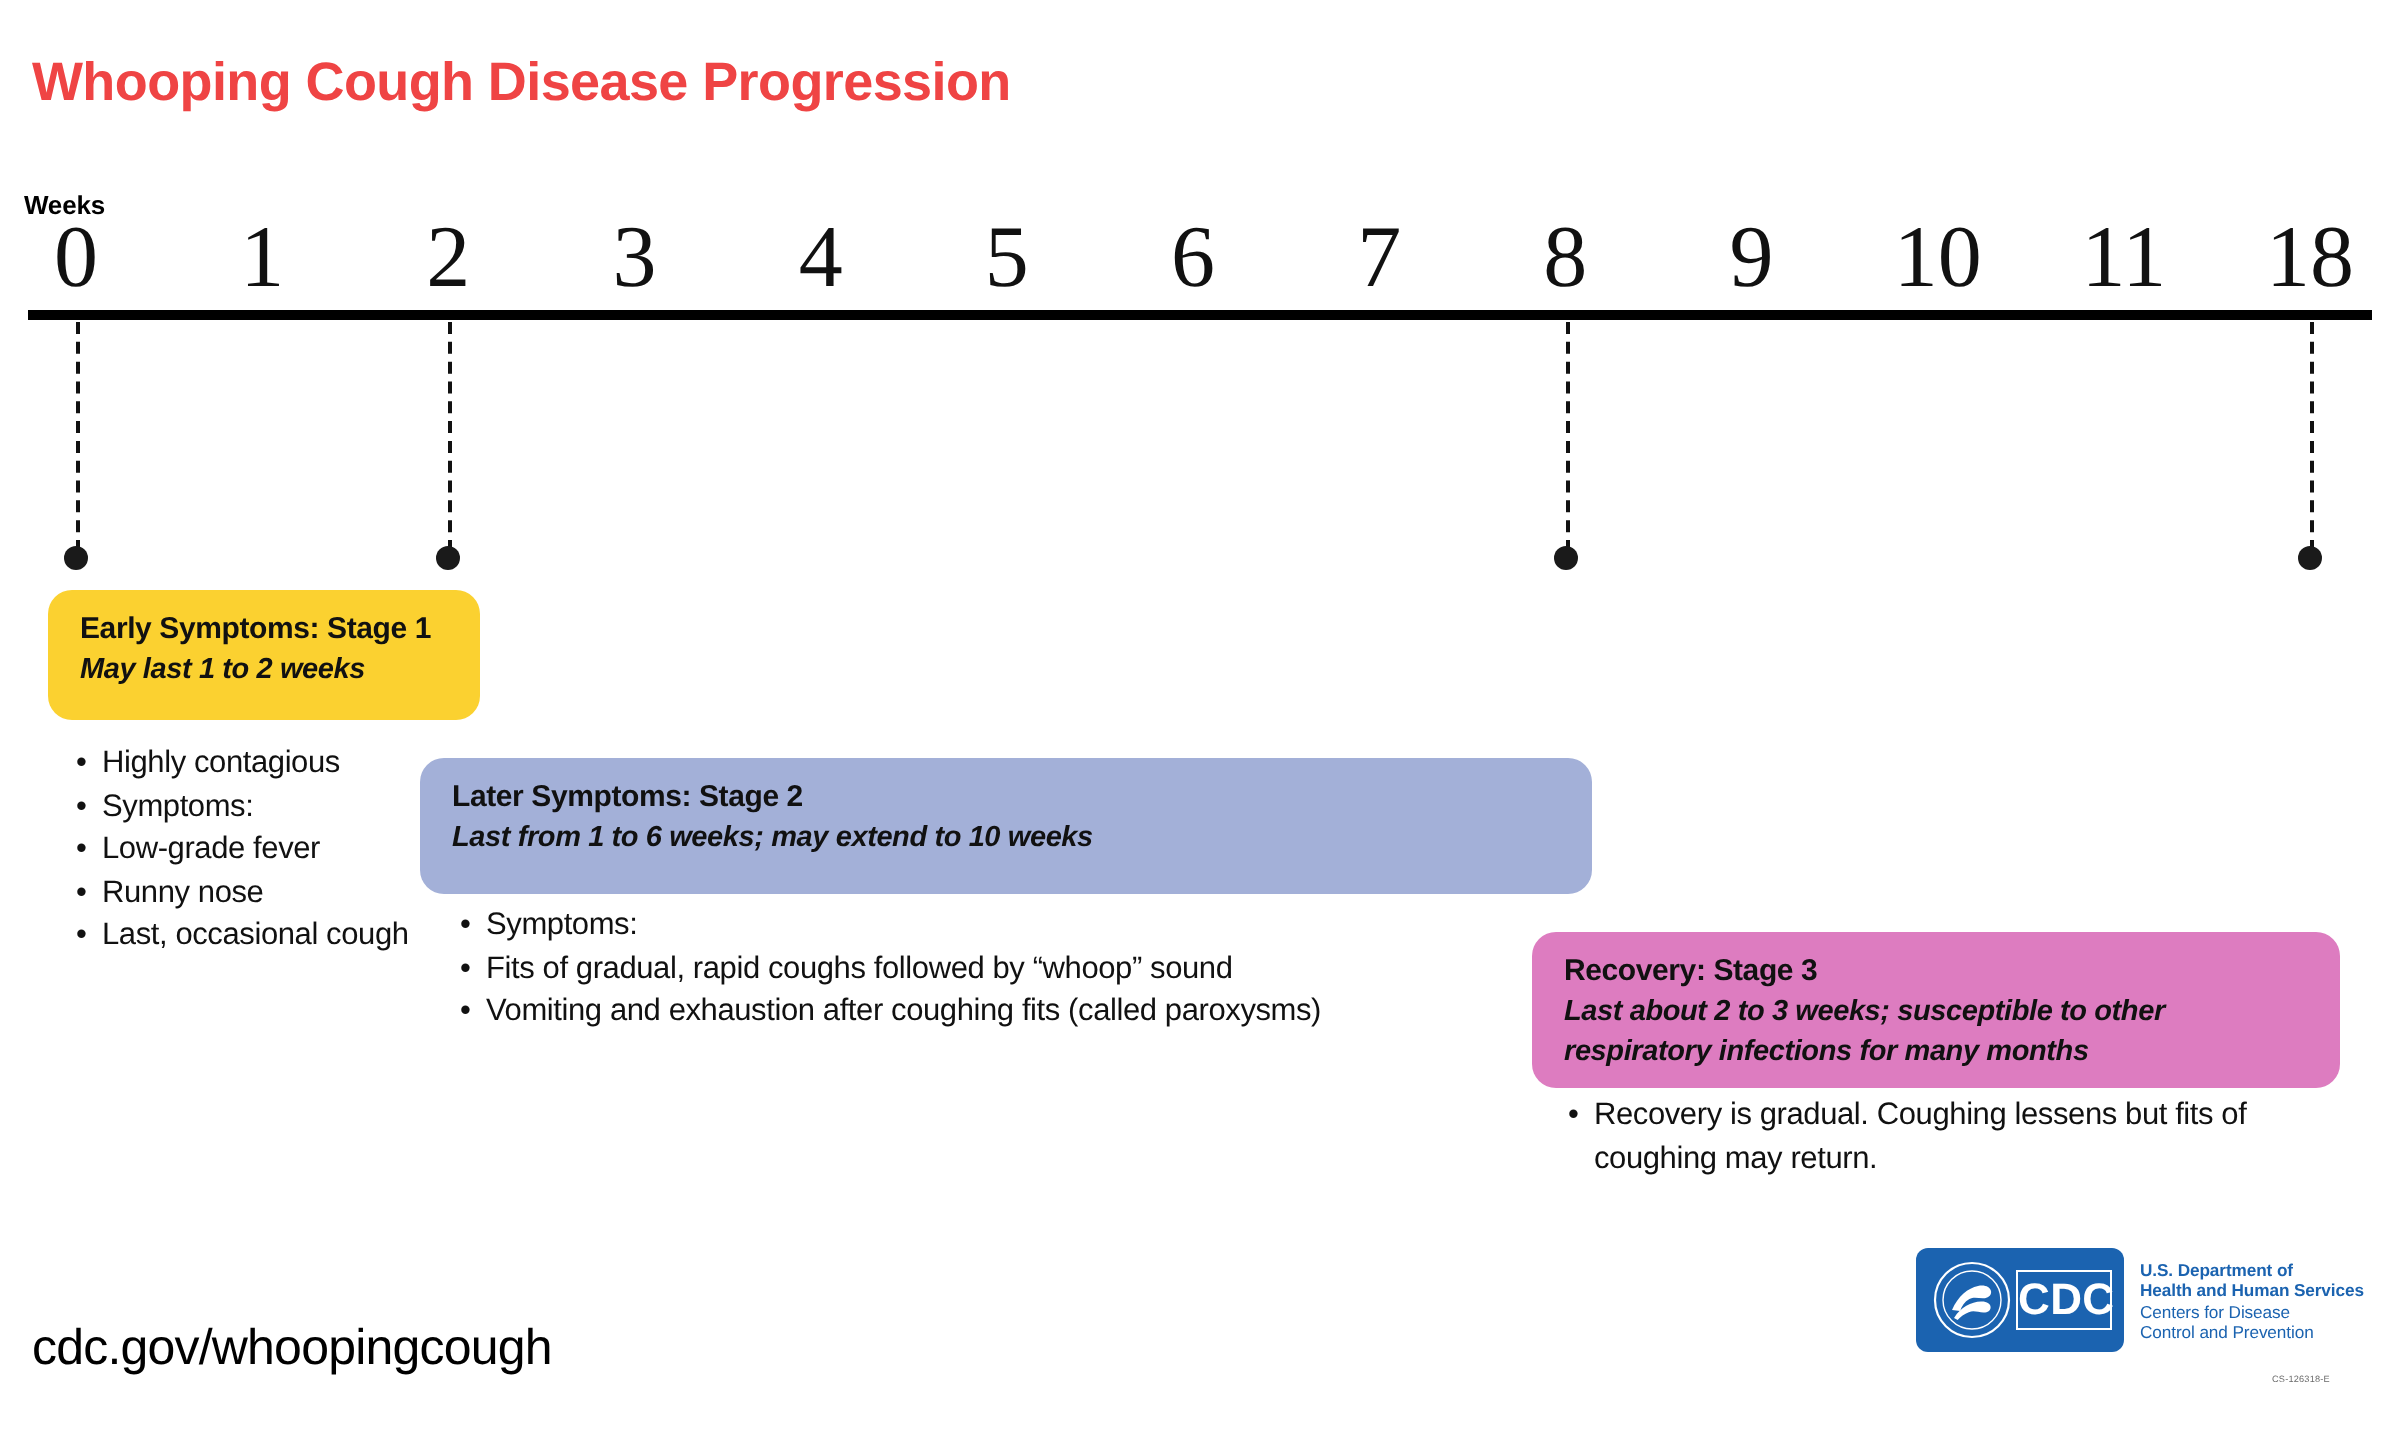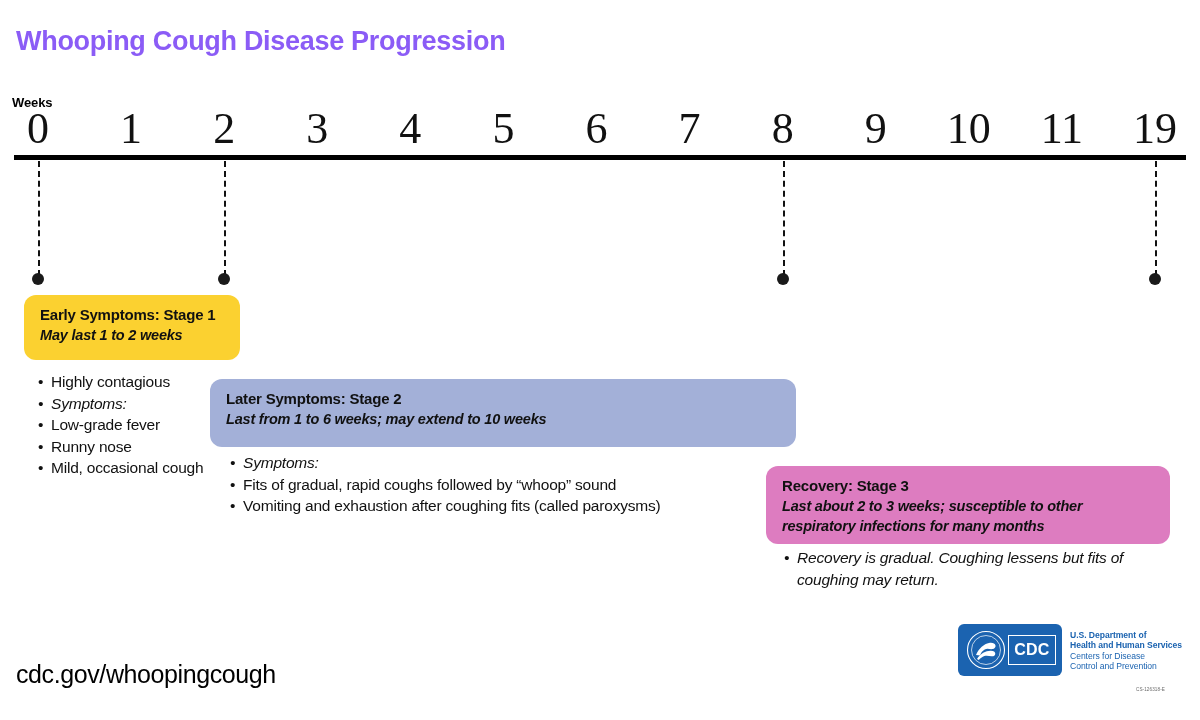--- a/index.html
+++ b/index.html
@@ -20,21 +20,21 @@
   }
 
   
   .title {
     position: absolute;
     left: 16px;
     top: 26px;
     font-size: 27px;
     font-weight: bold;
     letter-spacing: -0.3px;
-    color: #8b5cf6;
+    color: #ef4444;
     white-space: nowrap;
   }
 
   
   .weeks-label {
     position: absolute;
     left: 12px;
     top: 95px;
     font-size: 13px;
     font-weight: bold;
@@ -127,21 +127,21 @@
   .body-text li {
     position: relative;
     padding-left: 15px;
   }
   .body-text li::before {
     content: "\2022";
     position: absolute;
     left: 2px;
     top: 0;
   }
-  .plain-line { padding-left: 0; font-style: italic; }
+  .plain-line { padding-left: 0; }
 
   .text-stage1 { left: 36px;  top: 371px; width: 200px; }
   .text-stage2 { left: 228px; top: 452px; width: 520px; }
   .text-stage3 { left: 782px; top: 547px; width: 380px; }
 
   
   .site-url {
     position: absolute;
     left: 16px;
     top: 660px;
@@ -175,21 +175,21 @@
     height: 40px;
   }
   .logo-cdc {
     position: absolute;
     left: 50px;
     top: 11px;
     width: 48px;
     height: 30px;
     border: 1.5px solid #ffffff;
     color: #ffffff;
-    font-size: 16px;
+    font-size: 22px;
     font-weight: bold;
     letter-spacing: 0.2px;
     text-align: center;
     line-height: 28px;
     box-sizing: border-box;
   }
   .logo-text {
     position: absolute;
     left: 112px;
     top: 6px;
@@ -224,21 +224,21 @@
         <div class="tick-label" style="left: 224.167px;">2</div>
         <div class="tick-label" style="left: 317.25px;">3</div>
         <div class="tick-label" style="left: 410.333px;">4</div>
         <div class="tick-label" style="left: 503.417px;">5</div>
         <div class="tick-label" style="left: 596.5px;">6</div>
         <div class="tick-label" style="left: 689.583px;">7</div>
         <div class="tick-label" style="left: 782.667px;">8</div>
         <div class="tick-label" style="left: 875.75px;">9</div>
         <div class="tick-label" style="left: 968.833px;">10</div>
         <div class="tick-label" style="left: 1061.92px;">11</div>
-        <div class="tick-label" style="left: 1155px;">19</div>
+        <div class="tick-label" style="left: 1155px;">18</div>
       </div>
     <div class="axis-line"></div>
     <div id="drop-lines">
         <div class="drop" style="left: 38px;"></div>
         <div class="drop-dot" style="left: 38px;"></div>
         <div class="drop" style="left: 224.167px;"></div>
         <div class="drop-dot" style="left: 224.167px;"></div>
         <div class="drop" style="left: 782.667px;"></div>
         <div class="drop-dot" style="left: 782.667px;"></div>
         <div class="drop" style="left: 1155px;"></div>
@@ -249,21 +249,21 @@
   <div class="stage-box box-stage1" id="box-stage-1" style="background: rgb(251, 209, 48);">
     <div class="stage-title">Early Symptoms: Stage 1</div>
     <div class="stage-sub">May last 1 to 2 weeks</div>
   </div>
   <div class="body-text text-stage1">
     <ul id="list-stage-1">
         <li>Highly contagious</li>
         <li class="plain-line">Symptoms:</li>
         <li>Low-grade fever</li>
         <li>Runny nose</li>
-        <li>Mild, occasional cough</li>
+        <li>Last, occasional cough</li>
       </ul>
   </div>
 
   <div class="stage-box box-stage2" id="box-stage-2" style="background: rgb(163, 176, 216);">
     <div class="stage-title">Later Symptoms: Stage 2</div>
     <div class="stage-sub">Last from 1 to 6 weeks; may extend to 10 weeks</div>
   </div>
   <div class="body-text text-stage2">
     <ul id="list-stage-2">
         <li class="plain-line">Symptoms:</li>

